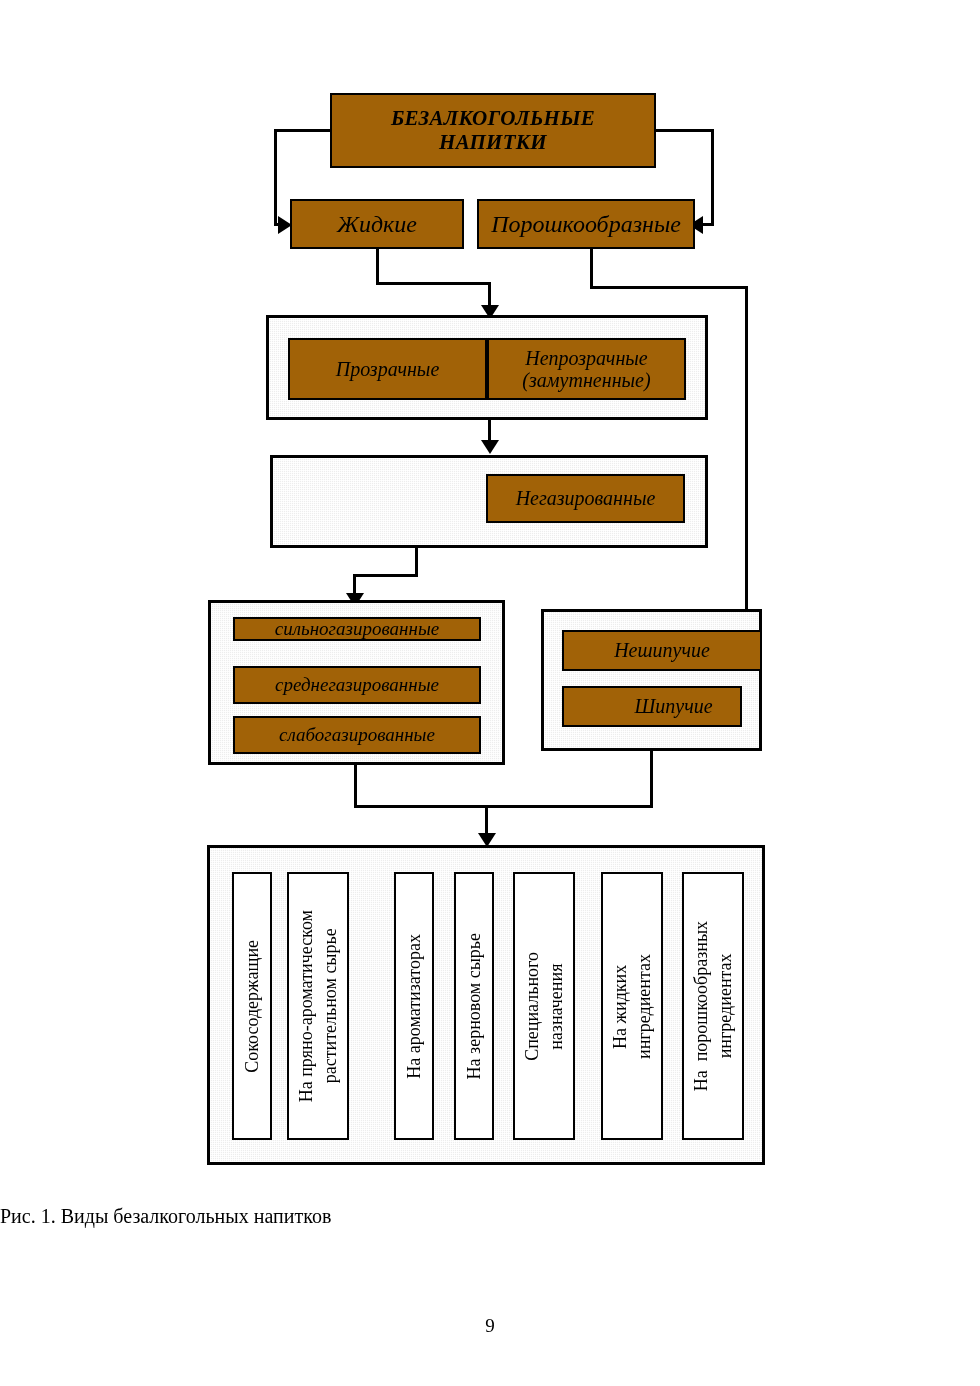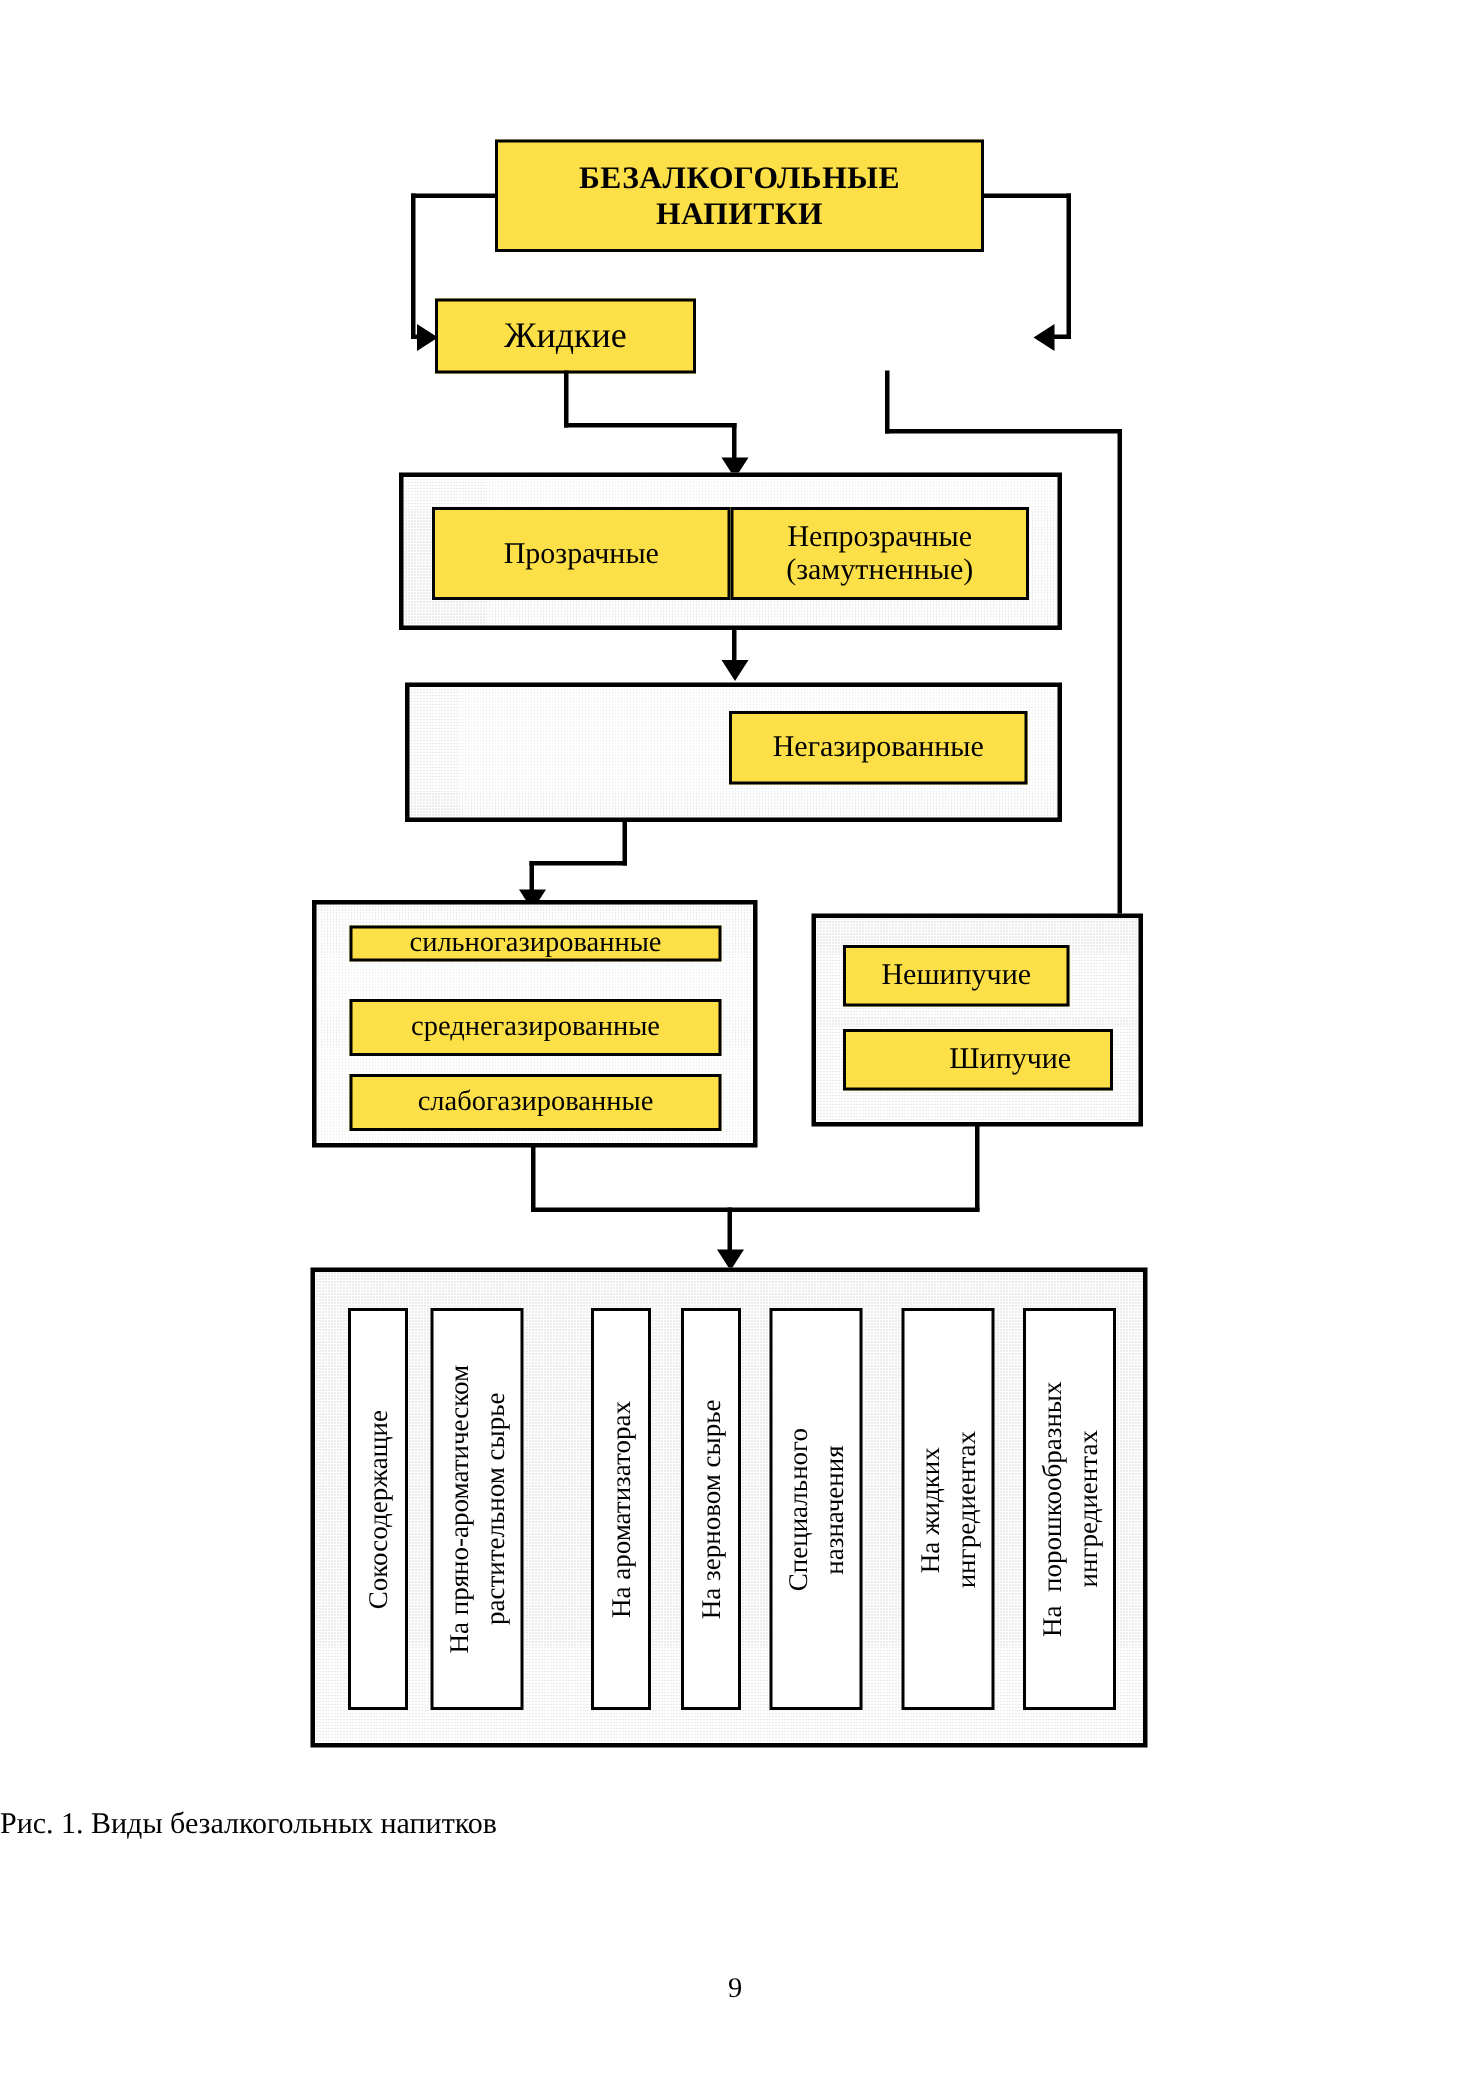--- a/index.html
+++ b/index.html
@@ -22,26 +22,27 @@
     left: 0; top: 0;
     width: 980px;
     height: 1386px;
   }
 
   
   .box {
     position: absolute;
     box-sizing: border-box;
     border: 2px solid #000;
-    background: #fde047;
+    background: #a16207;
     display: flex;
     align-items: center;
     justify-content: center;
     text-align: center;
     line-height: 1.12;
+    font-style: italic;
   }
 
   
   .group {
     position: absolute;
     box-sizing: border-box;
     border: 3px solid #000;
     background-color: #ededed;
     background-image:
       repeating-linear-gradient(0deg,
@@ -154,20 +155,23 @@
 
   <div class="hline" style="left:654px; top:129px; width:60px;"></div>
   <div class="vline" style="left:711px; top:129px; height:96px;"></div>
   <div class="hline" style="left:700px; top:223px; width:14px;"></div>
   <div class="arrow-left" style="left:689px; top:216px;"></div>
 
   <div class="box lvl2-box" style="left:290px; top:199px; width:174px; height:50px;">
     <span>Жидкие</span>
   </div>
 
+  <div class="box lvl2-box" style="left:477px; top:199px; width:218px; height:50px;">
+    <span>Порошкообразные</span>
+  </div>
 
   <div class="vline" style="left:376px; top:247px; height:38px;"></div>
   <div class="hline" style="left:376px; top:282px; width:115px;"></div>
   <div class="vline" style="left:488px; top:282px; height:30px;"></div>
   <div class="arrow-down" style="left:481px; top:305px;"></div>
 
   <div class="vline" style="left:590px; top:247px; height:42px;"></div>
   <div class="hline" style="left:590px; top:286px; width:158px;"></div>
   <div class="vline" style="left:745px; top:286px; height:360px;"></div>
   <div class="hline" style="left:650px; top:643px; width:98px;"></div>
@@ -201,21 +205,21 @@
     <span>сильногазированные</span>
   </div>
   <div class="box carb-box" style="left:233px; top:666px; width:248px; height:38px;">
     <span>среднегазированные</span>
   </div>
   <div class="box carb-box" style="left:233px; top:716px; width:248px; height:38px;">
     <span>слабогазированные</span>
   </div>
 
   <div class="group" style="left:541px; top:609px; width:221px; height:142px;"></div>
-  <div class="box fizz-box" style="left:562px; top:630px; width:151px; height:41px;">
+  <div class="box fizz-box" style="left:562px; top:630px; width:200px; height:41px;">
     <span>Нешипучие</span>
   </div>
   <div class="box fizz-box" style="left:562px; top:686px; width:180px; height:41px;padding-left:43px;">
     <span>Шипучие</span>
   </div>
 
   <div class="vline" style="left:354px; top:763px; height:44px;"></div>
 
   <div class="vline" style="left:650px; top:749px; height:58px;"></div>
 

